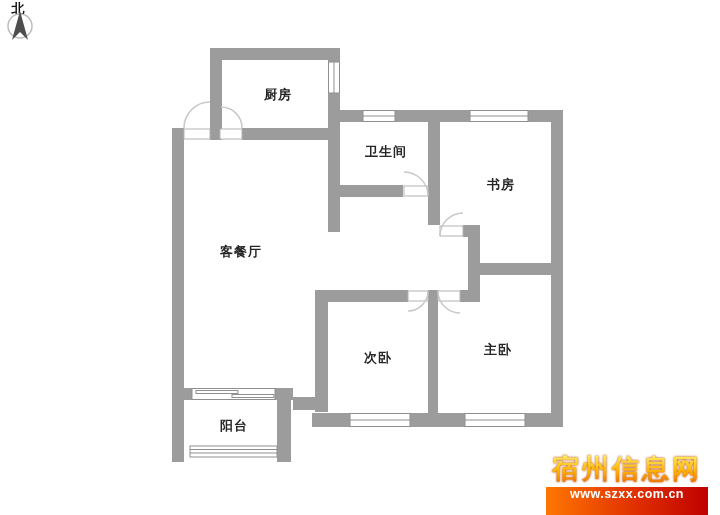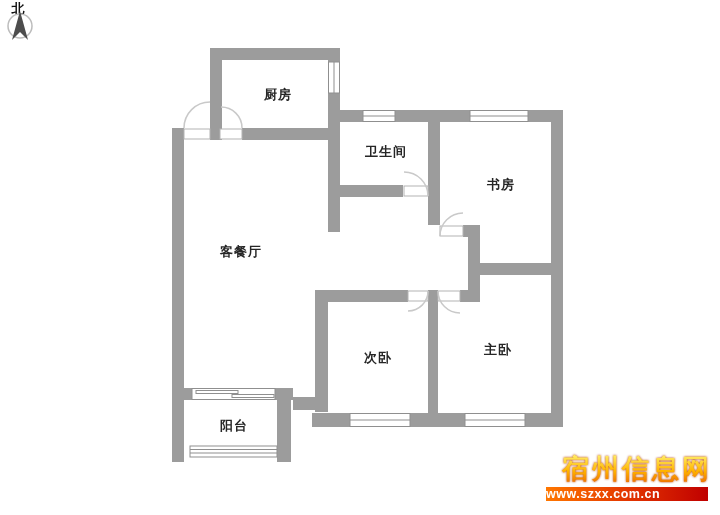--- a/index.html
+++ b/index.html
@@ -9,29 +9,29 @@
   .wall{fill:#9c9c9c;stroke:none;}
   .win{fill:#ffffff;stroke:#8f8f8f;stroke-width:1;}
   .winline{stroke:#8f8f8f;stroke-width:1;fill:none;}
   .leaf{fill:#ffffff;stroke:#b3b3b3;stroke-width:1;}
   .arc{fill:none;stroke:#c9c9c9;stroke-width:1.5;}
   .room-label{font-size:13px;font-weight:bold;fill:#262626;letter-spacing:1px;}
   .compass-circle{fill:none;stroke:#bcbcbc;stroke-width:1.5;}
   .compass-needle{fill:#4d4d4d;}
   .compass-label{font-size:13px;font-weight:bold;fill:#111;}
   #watermark{position:absolute;right:8px;bottom:8px;width:170px;height:52px;}
-  #wm-name{position:absolute;left:0;top:-4px;width:170px;text-align:right;
+  #wm-name{position:absolute;left:0;top:-4px;width:170px;text-align:center;
            font-size:27px;font-weight:bold;letter-spacing:3px;white-space:nowrap;
            background:linear-gradient(180deg,#ffe95e 15%,#ffb400 55%,#e85d00 100%);
            -webkit-background-clip:text;background-clip:text;color:transparent;
            filter:drop-shadow(0 0 1px #b33c00);}
-  #wm-bar{position:absolute;left:4px;top:32px;width:162px;height:14px;
+  #wm-bar{position:absolute;left:4px;top:32px;width:162px;height:28px;
           background:linear-gradient(90deg,#ff7700 0%,#e03000 55%,#c00000 100%);
           color:#ffffff;font-size:12.5px;font-weight:bold;line-height:14px;
-          letter-spacing:.5px;white-space:nowrap;}
+          text-align:center;letter-spacing:.5px;white-space:nowrap;}
 </style>
 </head>
 <body>
 
 <div id="stage">
 
   <svg width="720" height="515" viewBox="0 0 720 515">
 
     <g>
       <text x="18" y="13" text-anchor="middle" class="compass-label">北</text>

